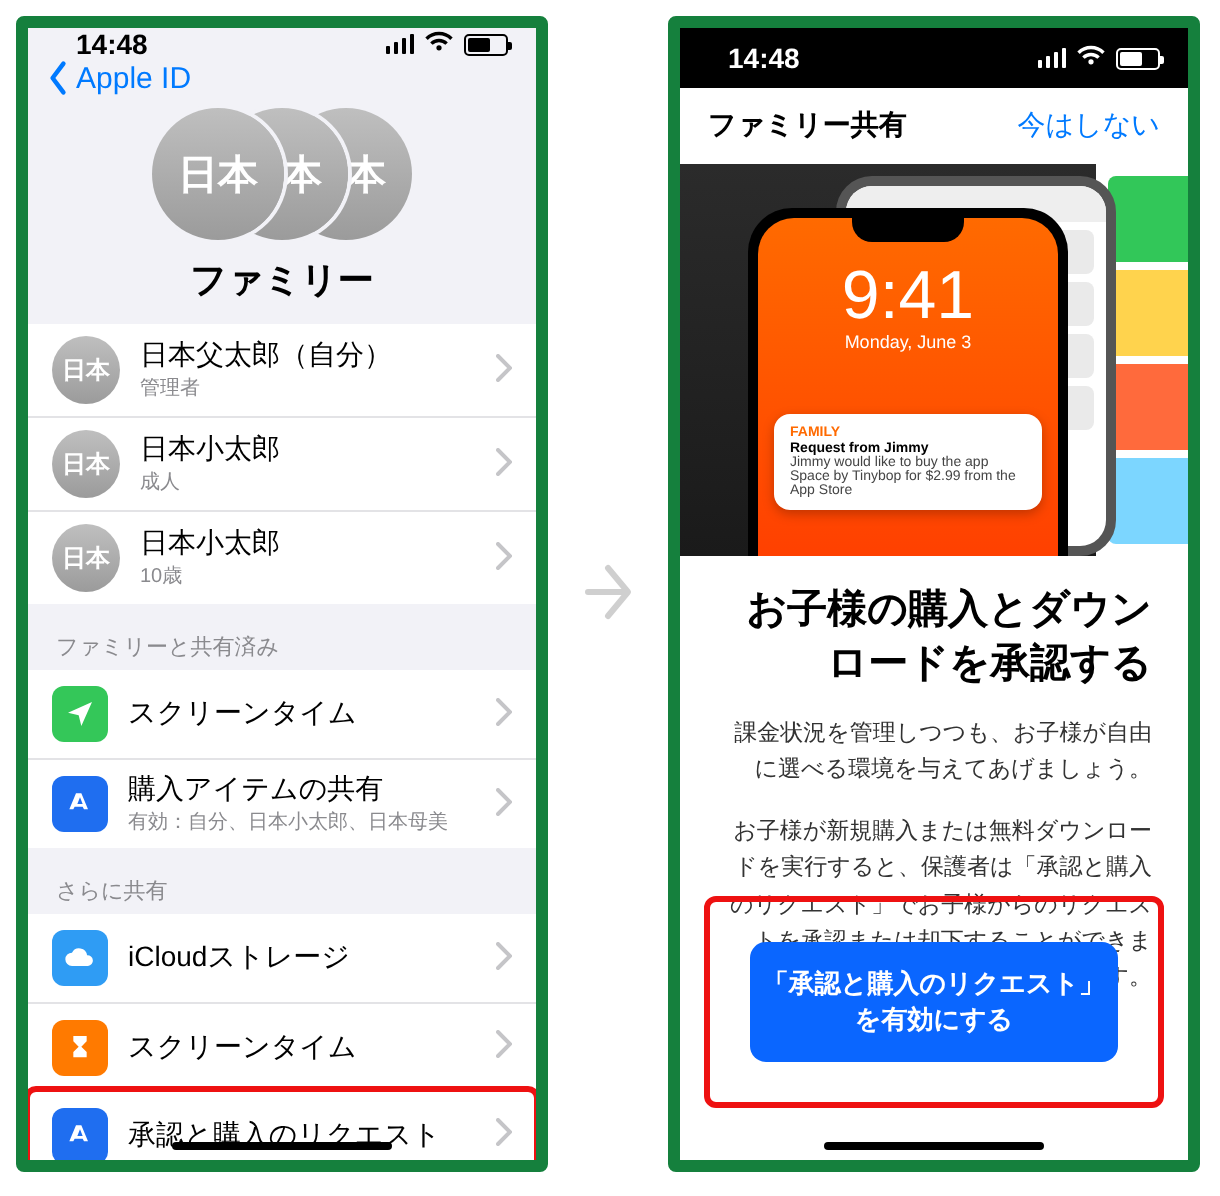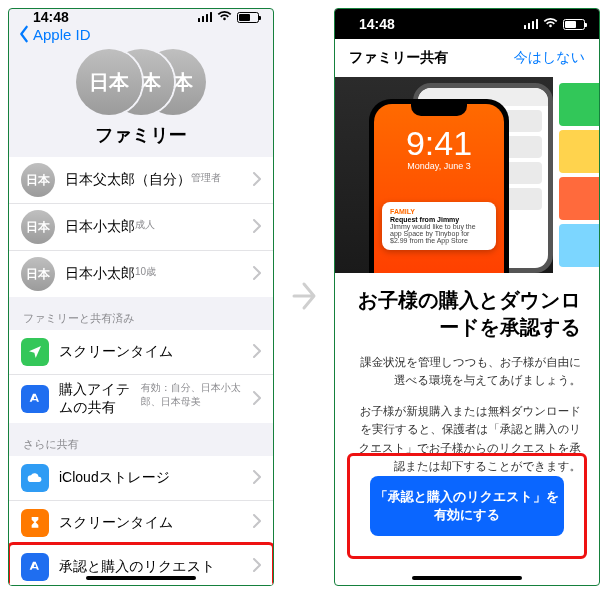--- a/index.html
+++ b/index.html
@@ -7,21 +7,21 @@
     font-family: -apple-system, "Hiragino Sans", "Hiragino Kaku Gothic ProN", sans-serif;
     background: #fff;
     width: 610px; height: 598px;
     position: relative;
     overflow: hidden;
     font-size: 13px;
   }
   .stage { display: flex; gap: 16px; padding: 8px; align-items: flex-start; }
   .phone {
     width: 266px; height: 578px;
-    border: 1px solid #15803d; border-radius: 4px;
+    border: 6px solid #15803d; border-radius: 4px;
     background: #f2f2f7;
     display: flex; flex-direction: column;
     overflow: hidden;
     position: relative;
   }
   .phone.right { background: #fff; }
   
   .statusbar {
     height: 30px;
     display: flex; align-items: center; justify-content: space-between;
@@ -60,21 +60,21 @@
     display:flex; align-items:center; gap:10px;
     padding:6px 12px 6px 12px; min-height:44px;
     border-top:1px solid #e3e3e6; background:#fff;
   }
   .row:first-child { border-top:none; }
   .row .chev { margin-left:auto; color:#c5c5c8; }
   .row .chev svg{width:8px;height:14px;}
   .avatar { width:34px;height:34px;border-radius:50%;
     background:linear-gradient(#bfbfbf,#9b9b9b); color:#fff;
     font-weight:700;font-size:12px;display:flex;align-items:center;justify-content:center;flex:0 0 auto;}
-  .row .txt { display:flex; }
+  .row .txt { display:flex; flex-direction:column; }
   .row .title { font-size:14px; color:#000; }
   .row .sub { font-size:10px; color:#8a8a8e; }
   .icon { width:28px;height:28px;border-radius:6px;display:flex;align-items:center;justify-content:center;flex:0 0 auto; }
   .icon.green{background:#34c759}.icon.blue{background:#1f6ef0}
   .icon.skyblue{background:#2f9cf4}.icon.orange{background:#ff7a00}
   .icon svg{width:16px;height:16px;fill:#fff}
   .highlight { outline:3px solid #e11; outline-offset:-1px; border-radius:4px; }
   
   .wave { height:26px; background:#f2f2f7; position:relative; overflow:hidden; }
   .wave svg{position:absolute;inset:0;width:100%;height:100%}
@@ -89,21 +89,21 @@
   .modalhdr .skip{color:#007aff}
   .illus { height:196px; background:linear-gradient(#2b2b2b,#1a1a1a); position:relative; overflow:hidden; }
   .shelf{position:absolute;right:-10px;top:0;bottom:0;width:56px;background:#fff;display:flex;flex-direction:column;gap:4px;padding:6px;}
   .shelf i{flex:1;border-radius:4px;background:#e8e8e8;}
   .shelf i:nth-child(1){background:#32c759}.shelf i:nth-child(2){background:#ffd34d}
   .shelf i:nth-child(3){background:#ff6a3c}.shelf i:nth-child(4){background:#7cd6ff}
   .ip-back{position:absolute;left:78px;top:6px;width:140px;height:190px;border-radius:18px;background:#555;border:5px solid #555;overflow:hidden}
   .ip-back .scr{position:absolute;inset:0;background:#fff}
   .ip-back .scr .bar{height:18px;background:#eee}
   .ip-back .scr .row2{height:22px;margin:4px 6px;border-radius:4px;background:#eaeaea}
-  .ip-front{position:absolute;left:34px;top:22px;width:140px;height:200px;border-radius:22px;background:#000;padding:5px;}
+  .ip-front{position:absolute;left:34px;top:22px;width:160px;height:200px;border-radius:22px;background:#000;padding:5px;}
   .ip-front .scr{width:100%;height:100%;border-radius:18px;background:linear-gradient(#ff6a00,#ff3b00);position:relative;overflow:hidden}
   .notch{position:absolute;top:0;left:50%;transform:translateX(-50%);width:56px;height:12px;background:#000;border-radius:0 0 10px 10px}
   .ip-front .time{color:#fff;text-align:center;margin-top:22px;font-weight:300;line-height:1}
   .ip-front .time .t{font-size:34px}
   .ip-front .time .d{font-size:9px;margin-top:2px}
   .notif{position:absolute;left:8px;right:8px;top:98px;background:#fff;border-radius:8px;padding:6px 8px;font-size:7px;color:#444;box-shadow:0 2px 6px rgba(0,0,0,.25)}
   .notif .nttl{color:#ff6a00;font-weight:700;font-size:7px}
   .notif .nt2{color:#000;font-weight:700;margin-top:1px}
   .content{padding:14px 18px 0;text-align:right}
   .content h2{font-size:20px;font-weight:800;line-height:1.35;color:#000}

